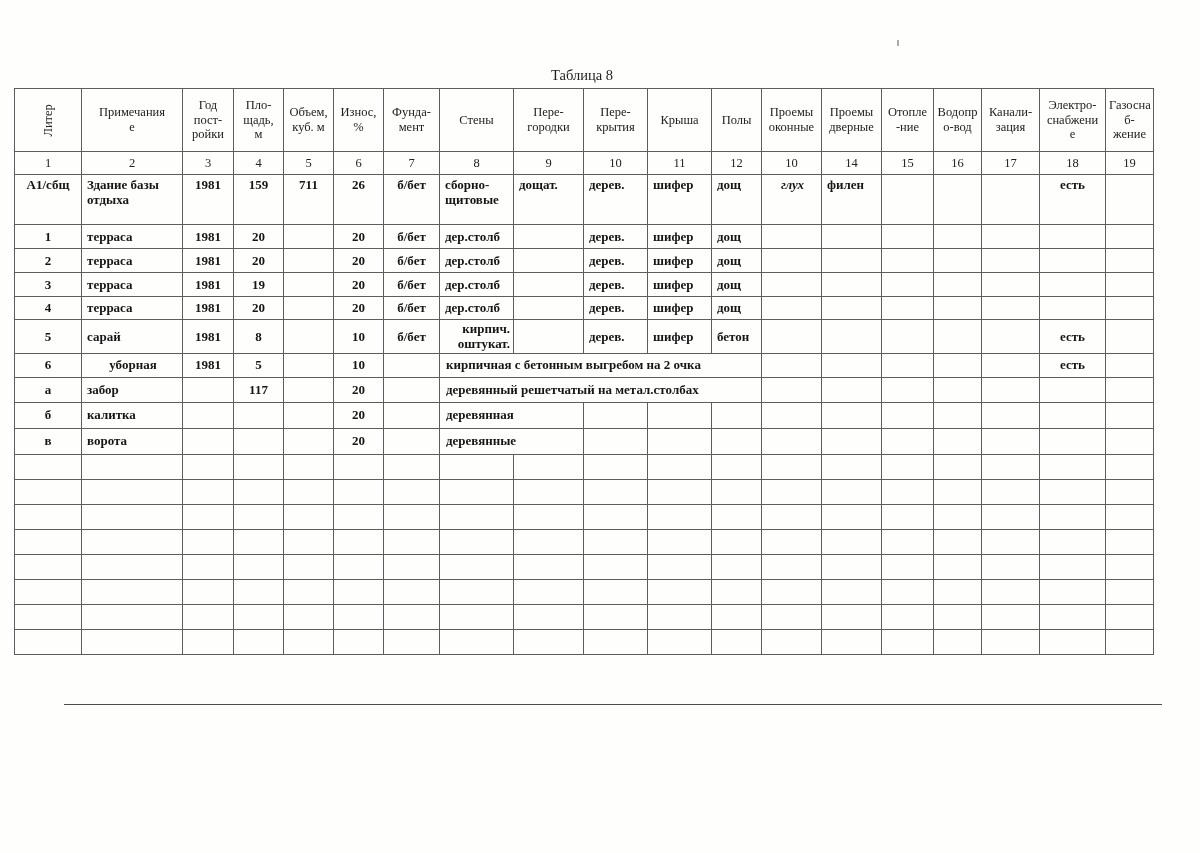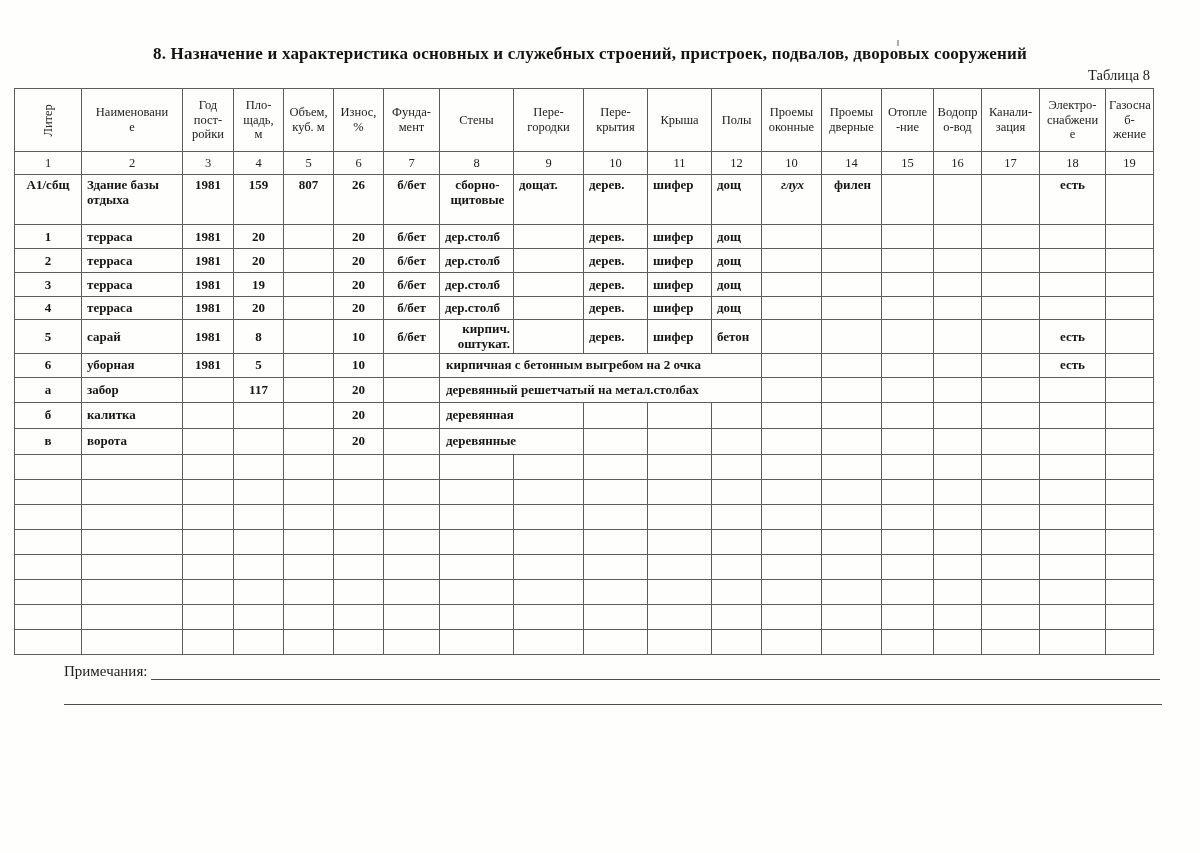--- a/index.html
+++ b/index.html
@@ -5,21 +5,21 @@
   html,body{margin:0;padding:0;background:#ffffff;}
   .page{
     position:relative;width:1200px;height:853px;background:#fefefd;
     font-family:"Liberation Serif","DejaVu Serif",serif;color:#1c1c1c;overflow:hidden;
   }
   .title{
     position:absolute;top:44px;left:30px;width:1120px;text-align:center;
     font-size:17px;font-weight:bold;letter-spacing:.2px;color:#141414;
   }
   .table-label{
-    position:absolute;top:67px;left:14px;width:1136px;text-align:right;
+    position:absolute;top:67px;left:14px;width:1136px;text-align:center;
     font-size:14.5px;color:#1e1e1e;
   }
   table.main{
     position:absolute;top:88px;left:14px;border-collapse:collapse;table-layout:fixed;
     width:1139px;
   }
   table.main th,table.main td{
     border:1px solid #5d5d5d;overflow:hidden;white-space:pre-line;
     padding:1px 3px;line-height:1.18;
   }
@@ -58,21 +58,20 @@
     position:absolute;top:40px;left:897px;width:2px;height:6px;background:#666;opacity:.55;
   }
 </style>
 </head>
 <body>
 
 <div class="page">
 
   <div class="artifact"></div>
 
-  <div class="title">8. Назначение и характеристика основных и служебных строений, пристроек, подвалов, дворовых сооружений</div>
 
   <div class="table-label">Таблица 8</div>
 
   <table class="main">
     <colgroup>
         <col style="width: 67px;">
         <col style="width: 101px;">
         <col style="width: 51px;">
         <col style="width: 50px;">
         <col style="width: 50px;">
@@ -87,21 +86,21 @@
         <col style="width: 60px;">
         <col style="width: 52px;">
         <col style="width: 48px;">
         <col style="width: 58px;">
         <col style="width: 66px;">
         <col style="width: 48px;">
       </colgroup>
     <thead>
       <tr class="header-row">
           <th><span class="rot">Литер</span></th>
-          <th>Наименовани
+          <th>Примечания
 е</th>
           <th>Год
 пост-
 ройки</th>
           <th>Пло-
 щадь,
 м</th>
           <th>Объем,
 куб. м</th>
           <th>Износ,
@@ -154,31 +153,31 @@
           <th>19</th>
         </tr>
     </thead>
     <tbody>
         <tr class="first-data" style="height: 50px;">
           <td style="text-align: center;">А1/сбщ</td>
           <td style="text-align: left; padding-left: 5px;">Здание базы
 отдыха</td>
           <td style="text-align: center;">1981</td>
           <td style="text-align: center;">159</td>
-          <td style="text-align: center;">807</td>
+          <td style="text-align: center;">711</td>
           <td style="text-align: center;">26</td>
           <td style="text-align: center;">б/бет</td>
-          <td style="text-align: center; padding-left: 5px;">сборно-
+          <td style="text-align: left; padding-left: 5px;">сборно-
 щитовые</td>
           <td style="text-align: left; padding-left: 5px;">дощат.</td>
           <td style="text-align: left; padding-left: 5px;">дерев.</td>
           <td style="text-align: left; padding-left: 5px;">шифер</td>
           <td style="text-align: left; padding-left: 5px;">дощ</td>
           <td style="text-align: center; padding-left: 5px; font-style: italic;">глух</td>
-          <td style="text-align: center; padding-left: 5px; margin-left: 9px;">филен</td>
+          <td style="text-align: left; padding-left: 5px; margin-left: 9px;">филен</td>
           <td style="text-align: center;"></td>
           <td style="text-align: center;"></td>
           <td style="text-align: center;"></td>
           <td style="text-align: center;">есть</td>
           <td style="text-align: center;"></td>
         </tr>
         <tr style="height: 24px;">
           <td style="text-align: center;">1</td>
           <td style="text-align: left; padding-left: 5px;">терраса</td>
           <td style="text-align: center;">1981</td>
@@ -279,21 +278,21 @@
           <td style="text-align: left; padding-left: 5px;"></td>
           <td style="text-align: left; padding-left: 5px;"></td>
           <td style="text-align: center;"></td>
           <td style="text-align: center;"></td>
           <td style="text-align: center;"></td>
           <td style="text-align: center;">есть</td>
           <td style="text-align: center;"></td>
         </tr>
         <tr style="height: 24px;">
           <td style="text-align: center;">6</td>
-          <td style="text-align: left; padding-left: 5px;">уборная</td>
+          <td style="text-align: center; padding-left: 5px;">уборная</td>
           <td style="text-align: center;">1981</td>
           <td style="text-align: center;">5</td>
           <td style="text-align: center;"></td>
           <td style="text-align: center;">10</td>
           <td style="text-align: center;"></td>
           <td colspan="5" style="text-align: left; padding-left: 6px; margin-left: 33px;">кирпичная с бетонным выгребом на 2 очка</td>
           <td style="text-align: left; padding-left: 5px;"></td>
           <td style="text-align: left; padding-left: 5px;"></td>
           <td style="text-align: center;"></td>
           <td style="text-align: center;"></td>
@@ -522,21 +521,17 @@
           <td></td>
           <td></td>
           <td></td>
           <td></td>
           <td></td>
           <td></td>
         </tr>
       </tbody>
   </table>
 
-  <div class="notes">
-    <span>Примечания:</span>
-    <span class="notes-line"></span>
-  </div>
 
   <div class="rule2"></div>
 
 
 </div>
 
 </body></html>

